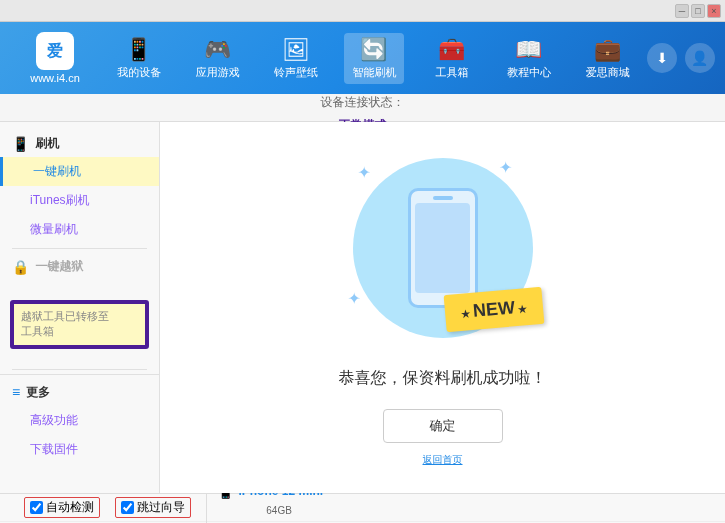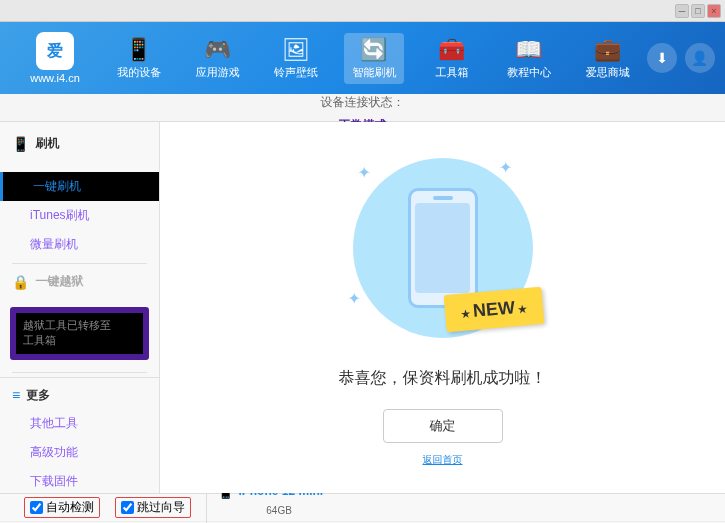--- a/index.html
+++ b/index.html
@@ -111,32 +111,31 @@
       padding: 5px 12px;
       font-size: 12px; color: #333; font-weight: bold;
       cursor: pointer;
     }
     .sidebar-section-title .icon { margin-right: 6px; font-size: 14px; color: #1e88e5; }
     .sidebar-item {
       padding: 6px 12px 6px 30px;
       font-size: 12px; color: #8b5cf6; cursor: pointer;
     }
     .sidebar-item.active {
-      background: #000000;
+      background: #fef9c3;
       color: #1e88e5;
       border-left: 3px solid #1e88e5;
-      margin-top: 15px;
     }
     .sidebar-divider { height: 1px; background: #e0e0e0; margin: 4px 12px; }
     .sidebar-grayed { color: #aaa !important; cursor: default !important; }
 
     .notice-box {
-      margin: 12px 10px;
-      background: #000000;
-      border: 6px solid #4c1d95;
+      margin: 20px 10px;
+      background: #fef9c3;
+      border: 4px solid #4c1d95;
       border-radius: 3px;
       padding: 5px 7px;
       font-size: 11px; color: #888;
       line-height: 1.4;
     }
 
     
     .content {
       flex: 1;
       display: flex; flex-direction: column; align-items: center; justify-content: center;
@@ -327,23 +326,20 @@
         <span>越狱工具已转移至<br>工具箱</span>
       </div>
     </div>
 
     <div class="sidebar-divider"></div>
 
     <div class="sidebar-section sidebar-bottom">
       <div class="sidebar-section-title">
         <span class="icon">≡</span>
         <span>更多</span>
-      </div>
-      <div class="sidebar-item">
-        <span>其他工具</span>
       </div>
       <div class="sidebar-item">
         <span>高级功能</span>
       </div>
       <div class="sidebar-item">
         <span>下载固件</span>
       </div>
     </div>
   </div>
 

